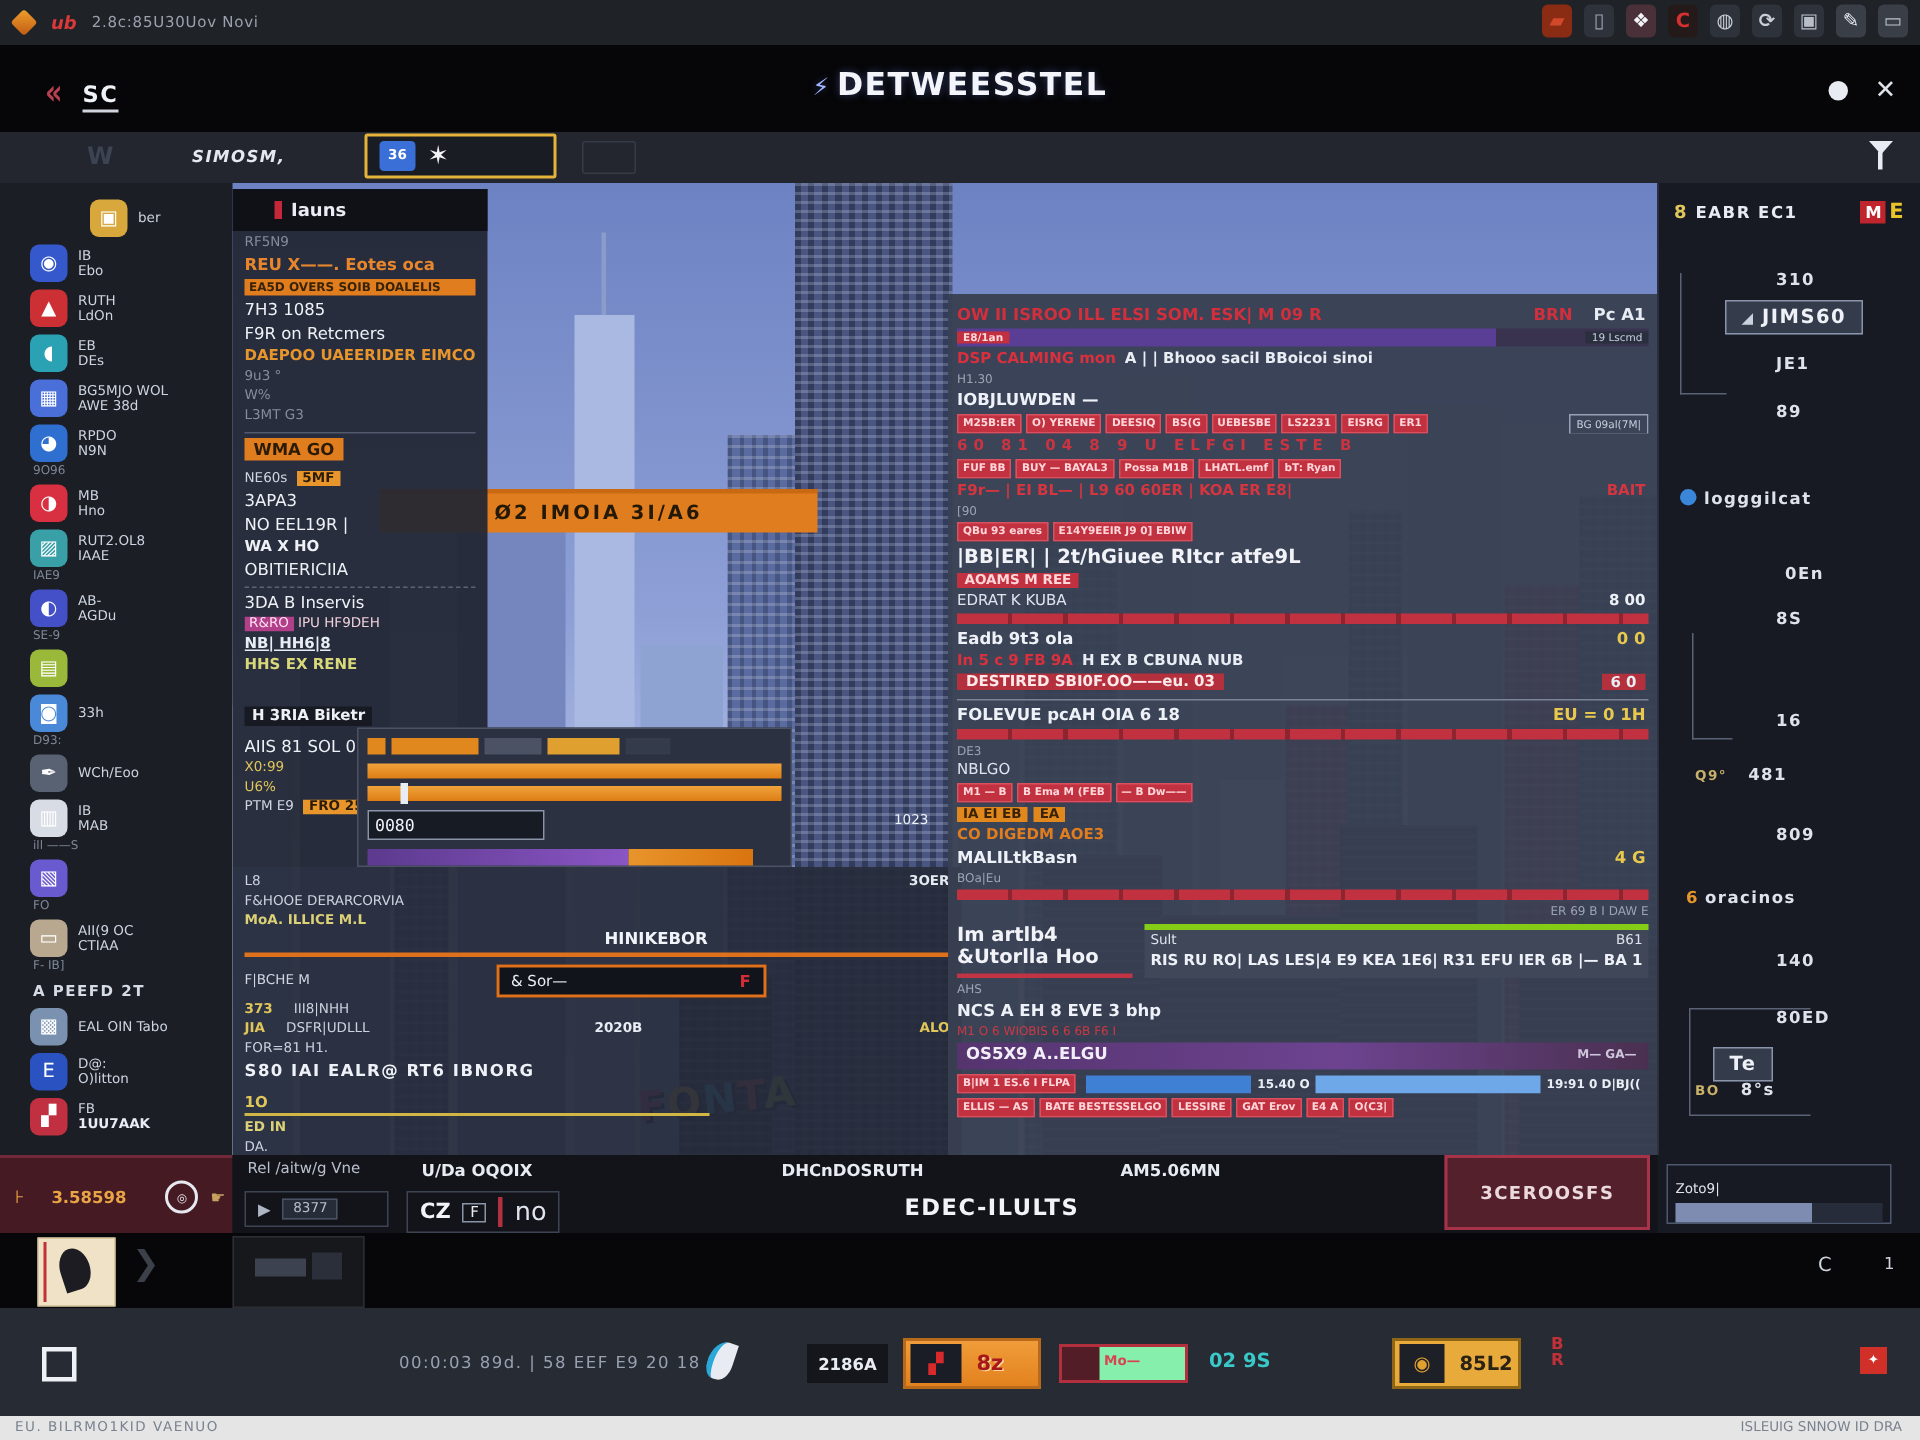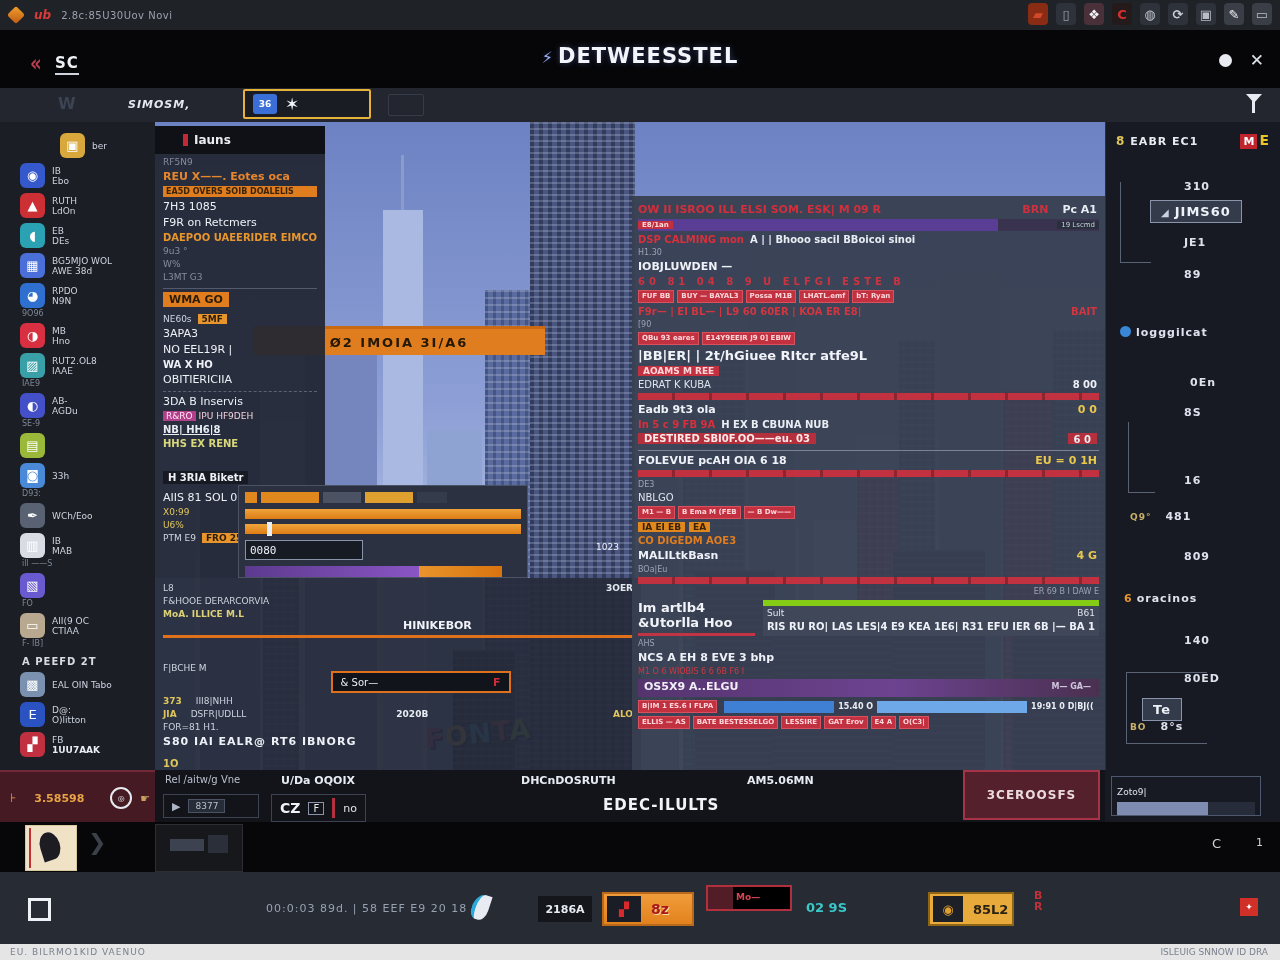--- a/index.html
+++ b/index.html
@@ -89,21 +89,21 @@
   #pbar .p2{width:30%;background:linear-gradient(90deg,#e8942c,#d9740f);}
   
   #lowpanel{left:0;top:456px;width:486px;height:192px;background:rgba(38,44,58,.94);box-sizing:border-box;padding:2px 8px;}
   .lr{font-size:9px;color:#ccd3df;margin-top:3px;white-space:nowrap;}
   .lr .rt{float:right;color:#e5e9f0;font-weight:bold;}
   .lr.yel{color:#ddd178;font-weight:bold;}
   .orule{border-bottom:3px solid #e0711c;position:relative;margin-top:2px;height:14px;}
   .orule span{position:absolute;left:240px;top:-2px;color:#f0f3f8;font-weight:bold;font-size:11px;}
   .droprow{display:flex;align-items:center;gap:24px;margin-top:5px;}
   .droprow .lab{font-size:9px;color:#cfd6e2;}
-  .dropbox{width:180px;height:22px;background:#11141b;border:2px solid #e0711c;display:flex;align-items:center;justify-content:space-between;padding:0 8px;box-sizing:border-box;margin-left:100px;margin-top:28px;}
+  .dropbox{width:180px;height:22px;background:#11141b;border:2px solid #e0711c;display:flex;align-items:center;justify-content:space-between;padding:0 8px;box-sizing:border-box;margin-left:100px;}
   .dropbox span{color:#e9edf4;font-size:10px;}
   .dropbox b{color:#d12c38;font-size:11px;}
   .lr.yw .y{color:#e0c65a;font-weight:bold;margin-right:14px;}
   .lr.yw .m{color:#e8ecf3;font-weight:bold;margin-left:150px;}
   .lr.yw .r2{float:right;color:#e0c65a;font-weight:bold;}
   .lr.wbold{color:#eef1f7;font-weight:bold;font-size:11px;letter-spacing:1px;}
   .yund{color:#e0c65a;font-weight:bold;font-size:10px;border-bottom:2px solid #cfb645;width:310px;padding-bottom:1px;margin-top:10px;}
   
   #log{left:477px;top:74px;width:473px;height:574px;background:rgba(56,63,81,.95);box-sizing:border-box;padding:4px 6px;overflow:hidden;}
   .lg{margin-top:3px;font-size:9px;white-space:nowrap;overflow:hidden;position:relative;}
@@ -133,21 +133,21 @@
   .lg.obox span{background:#e0881e;color:#3a2206;font-weight:bold;font-size:9px;padding:1px 4px;margin-right:4px;}
   .lg.rsm{color:#cc3944;font-size:8px;}
   .lg.prow{height:16px;background:linear-gradient(90deg,#55346e,#6d4390 55%,#4a3050);color:#f2eef8;font-weight:bold;font-size:11px;padding:1px 6px;}
   .lg.prow .r{color:#cfc6dd;font-size:8px;right:8px;top:3px;}
   .lg.bbar{display:flex;align-items:center;gap:4px;}
   .lg.bbar .b1{height:12px;background:#3f7fd4;width:110px;}
   .lg.bbar .b2{height:12px;background:#6fa8e8;width:150px;}
   .lg.bbar .mt{color:#e9edf4;font-size:8px;font-weight:bold;}
   .nested{margin-top:4px;display:flex;gap:8px;}
   .nested .side{width:160px;align-self:flex-end;color:#f1f3f8;font-weight:bold;font-size:13px;border-bottom:3px solid #c23344;padding-bottom:3px;}
-  .nested .bodybx{flex:1;border-top:6px solid #84cc16;background:#3f4759;padding:2px 4px;}
+  .nested .bodybx{flex:1;border-top:4px solid #84cc16;background:#3f4759;padding:2px 4px;}
   .nested .srow{display:flex;justify-content:space-between;color:#dfe4ee;font-size:9px;}
   .nested .btxt{color:#eef1f7;font-weight:bold;font-size:10px;margin-top:3px;white-space:nowrap;overflow:hidden;}
   
   #rpanel{left:1105px;top:122px;width:175px;height:648px;background:#171a22;border-left:1px solid #2a2f3b;}
   #rpanel .shead{position:absolute;left:10px;top:12px;display:flex;align-items:center;gap:6px;}
   #rpanel .shead .g8{color:#e0c65a;font-weight:bold;font-size:12px;}
   #rpanel .shead .ht{color:#e7ebf2;font-size:11px;font-weight:bold;letter-spacing:1px;}
   #rpanel .logo{position:absolute;right:12px;top:8px;}
   #rpanel .logo .m{background:#c0242c;color:#fff;font-weight:bold;font-size:11px;padding:1px 3px;}
   #rpanel .logo .e{color:#e8c42a;font-weight:bold;font-size:14px;margin-left:2px;}
@@ -167,42 +167,42 @@
   #toolbar{left:155px;top:770px;width:950px;height:52px;background:#121419;}
   .t1{position:absolute;top:4px;font-size:10px;color:#b9c0cc;}
   .t1.b{font-weight:bold;color:#e7ebf2;font-size:11px;}
   #toolbar .playbox{position:absolute;left:8px;top:24px;width:96px;height:24px;border:1px solid #3c4454;display:flex;align-items:center;gap:8px;padding-left:8px;box-sizing:border-box;}
   #toolbar .play{color:#aeb6c4;font-size:11px;}
   #toolbar .btn8377{background:#262c38;border:1px solid #4a5264;color:#b9c0cc;font-size:9px;padding:1px 6px;}
   #toolbar .grp{position:absolute;left:116px;top:24px;height:26px;border:1px solid #3c4454;display:flex;align-items:center;gap:8px;padding:0 8px;}
   #toolbar .cz{color:#f0f3f8;font-weight:bold;font-size:14px;}
   #toolbar .fbtn{border:1px solid #8a94a8;color:#e7ebf2;font-size:10px;padding:0 4px;}
   #toolbar .rdiv{width:3px;height:20px;background:#b33040;}
-  #toolbar .no{color:#dfe4ee;font-size:11px;}
+  #toolbar .no{color:#dfe4ee;font-size:17px;}
   #toolbar .big{position:absolute;left:448px;top:26px;color:#f1f3f8;font-weight:bold;font-size:15px;letter-spacing:1px;}
   #toolbar .maroon{position:absolute;left:808px;top:0px;width:137px;height:50px;background:#54202c;border:2px solid #a63348;box-sizing:border-box;color:#ecd9dd;font-weight:bold;font-size:12px;display:flex;align-items:center;justify-content:center;letter-spacing:1px;}
   
   #dock{left:0;top:822px;width:1280px;height:50px;background:#070709;}
   #dock .thumb1{position:absolute;left:25px;top:3px;width:50px;height:44px;background:#efe2c6;border:1px solid #d8c8a0;}
   #dock .quill{position:absolute;left:14px;top:6px;width:20px;height:28px;background:#1c1c22;border-radius:50% 50% 50% 0;transform:rotate(-18deg);}
   #dock .rline{position:absolute;left:3px;top:2px;width:2px;height:40px;background:#c23038;}
   #dock .chev{position:absolute;left:88px;top:8px;color:#3c4048;font-size:22px;font-weight:bold;}
   #dock .thumb2{position:absolute;left:155px;top:2px;width:86px;height:46px;background:#17181c;border:1px solid #2c2e34;}
   #dock .mini{position:absolute;background:#3c4250;}
   #dock .rgl{position:absolute;top:14px;color:#cfd4dc;font-size:13px;}
   
   #task{left:0;top:872px;width:1280px;height:72px;background:#262b34;}
   #task .sq{position:absolute;left:28px;top:26px;width:17px;height:17px;border:3px solid #eef1f6;}
   #task .time{position:absolute;left:266px;top:30px;color:#99a1b0;font-size:11px;letter-spacing:1px;}
   #task .feather{position:absolute;left:472px;top:22px;width:13px;height:26px;background:#e8ecf2;border-radius:80% 0 60% 50%;transform:rotate(18deg);border-left:4px solid #2aa8d8;}
   #task .idbox{position:absolute;left:538px;top:24px;width:54px;height:26px;background:#14161b;color:#e7ebf2;font-weight:bold;font-size:11px;display:flex;align-items:center;justify-content:center;}
   #task .obadge{position:absolute;left:602px;top:20px;width:92px;height:34px;background:linear-gradient(#f09c3a,#e2821e);border:2px solid #b8691a;box-sizing:border-box;display:flex;align-items:center;}
   #task .obadge .tile{width:34px;height:26px;background:#1a1c26;margin-left:3px;display:flex;align-items:center;justify-content:center;color:#d82a2a;font-size:13px;font-weight:bold;}
   #task .obadge .oz{color:#a81818;font-weight:bold;font-size:14px;margin-left:10px;text-shadow:1px 1px 0 #f8d8a0;}
-  #task .redbar{position:absolute;left:706px;top:13px;width:86px;height:26px;border:2px solid #b2303e;box-sizing:border-box;background:#000000;}
+  #task .redbar{position:absolute;left:706px;top:24px;width:86px;height:26px;border:2px solid #b2303e;box-sizing:border-box;background:#86efac;}
   #task .redbar .fl{height:100%;width:30%;background:#531d28;}
   #task .redbar span{position:absolute;left:28px;top:5px;color:#d84452;font-size:9px;font-weight:bold;}
   #task .teal{position:absolute;left:806px;top:28px;color:#3ac8c8;font-weight:bold;font-size:13px;}
   #task .coin{position:absolute;left:928px;top:20px;width:86px;height:34px;background:#e9aa3c;border:2px solid #8f6516;box-sizing:border-box;display:flex;align-items:center;}
   #task .coin .tile{width:30px;height:26px;background:#1e2028;margin-left:3px;display:flex;align-items:center;justify-content:center;color:#e0a030;font-size:13px;}
   #task .coin b{color:#2a2214;font-size:13px;margin-left:10px;}
   #task .br{position:absolute;left:1034px;top:18px;color:#c23038;font-weight:bold;font-size:11px;line-height:11px;width:12px;}
   #task .rsq{position:absolute;left:1240px;top:26px;width:18px;height:18px;background:#d03028;color:#fff;font-size:9px;display:flex;align-items:center;justify-content:center;}
   
   #status{left:0;top:944px;width:1280px;height:30px;background:#e5e5e5;color:#79828f;font-size:9px;}
@@ -424,20 +424,21 @@
 
     <div id="log" class="abs">
         <div class="lg rt">OW II ISROO ILL ELSI SOM. ESK|   M 09 R<span class="r">BRN<i>Pc A1</i></span></div>
         <div class="lg pbarrow">
           <span class="lc">E8/1an</span>
           <span class="rc">19  Lscmd</span>
         </div>
         <div class="lg wm"><span class="pre">DSP CALMING mon</span>A | | Bhooo sacil   BBoicoi sinoi</div>
         <div class="lg sm">H1.30</div>
         <div class="lg wb">IOBJLUWDEN —</div>
+        <div class="lg chips"><span class="chip">M25B:ER</span><span class="chip">O) YERENE</span><span class="chip">DEESIQ</span><span class="chip">BS(G</span><span class="chip">UEBESBE</span><span class="chip">LS2231</span><span class="chip">EISRG</span><span class="chip">ER1</span><span class="rbx">BG 09al(7M|</span></div>
         <div class="lg rl">60 81 04 8 9 U ELFGI ESTE B</div>
         <div class="lg chips"><span class="chip">FUF BB</span><span class="chip">BUY — BAYAL3</span><span class="chip">Possa M1B</span><span class="chip">LHATL.emf</span><span class="chip">bT: Ryan</span></div>
         <div class="lg rrow">F9r— | EI BL— | L9 60 60ER |  KOA ER E8|<span class="r">BAIT</span></div>
         <div class="lg sm">[90</div>
         <div class="lg chips"><span class="chip">QBu 93 eares</span><span class="chip">E14Y9EEIR  J9 0] EBIW</span></div>
         <div class="lg wbig">|BB|ER| | 2t/hGiuee RItcr atfe9L</div>
         <div class="lg rchip"><span>AOAMS M REE</span></div>
         <div class="lg w">EDRAT K  KUBA<span class="r">8 00</span></div>
         <div class="lg rstrip"></div>
         <div class="lg wb">Eadb 9t3 ola<span class="r">0 0</span></div>

